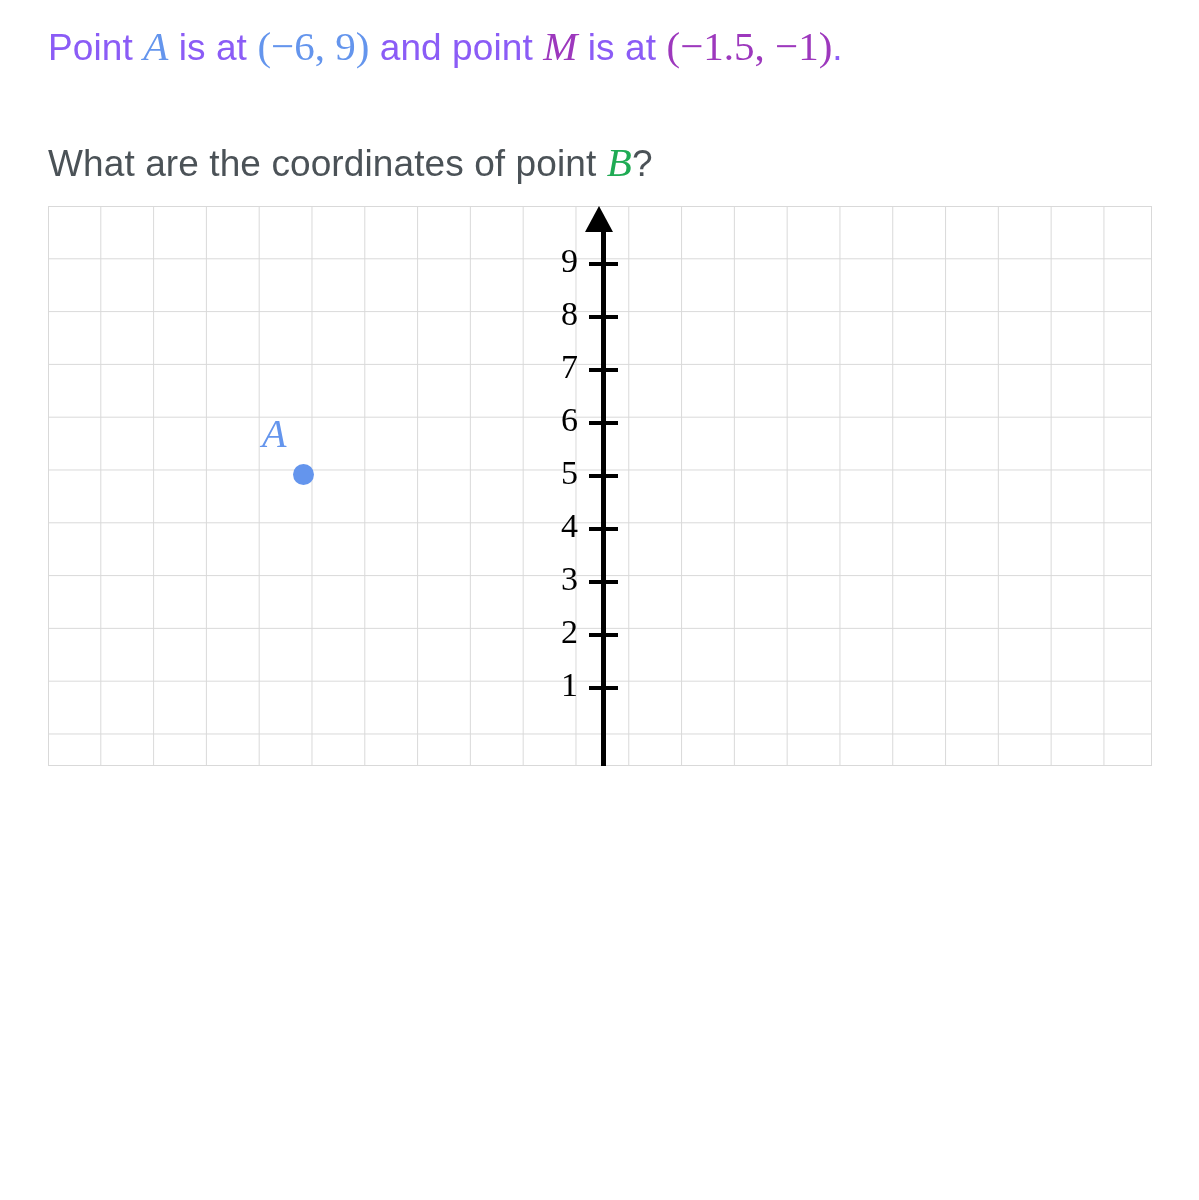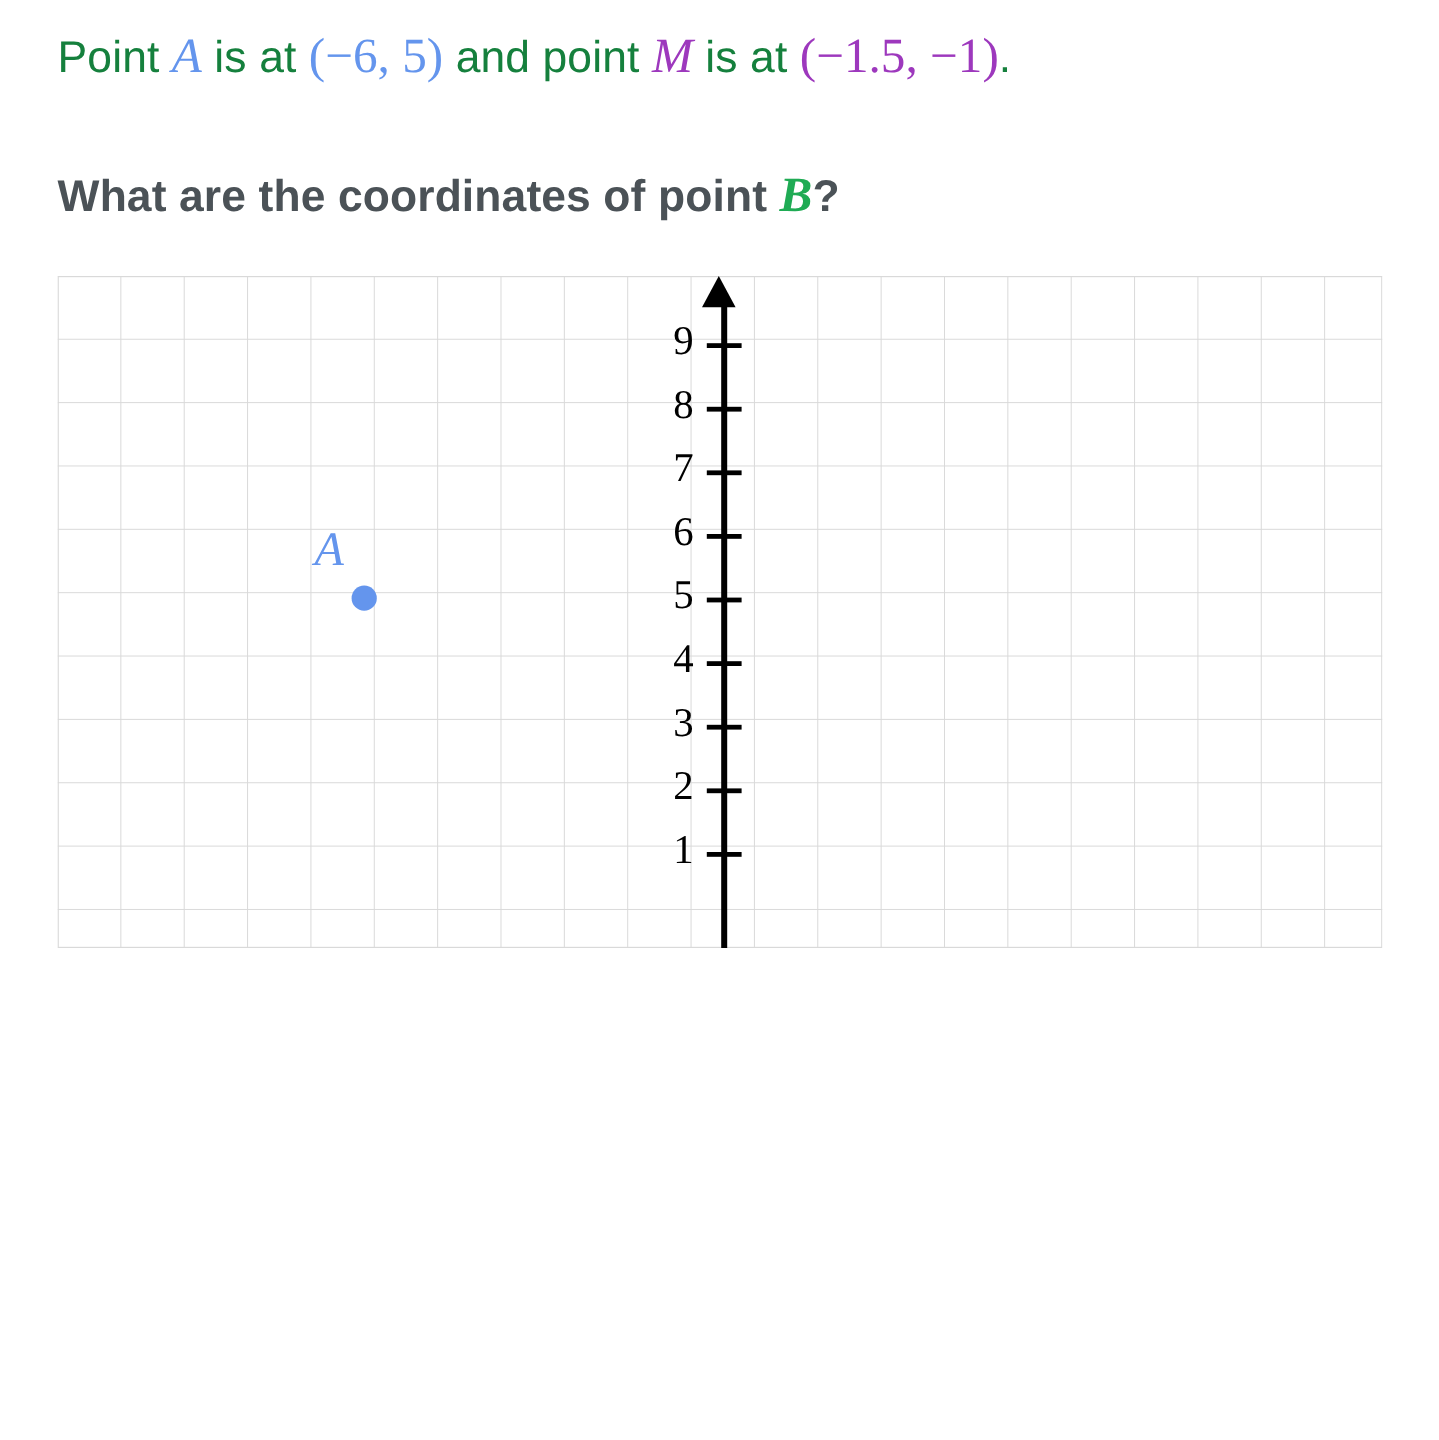--- a/index.html
+++ b/index.html
@@ -19,35 +19,35 @@
     position: relative;
     width: 1199px;
     height: 1200px;
     box-sizing: border-box;
     padding: 18px 48px 0 48px;
   }
 
   .prompt-line {
     font-size: 37px;
     line-height: 1.62;
-    color: #15803d;
+    color: #8b5cf6;
     letter-spacing: 0.1px;
   }
   .prompt-block {
     margin-bottom: 60px;
   }
   .prompt-block.second {
     margin-bottom: 60px;
   }
   .question {
     font-size: 37px;
-    font-weight: bold;
+    font-weight: normal;
     color: #4b5257;
     letter-spacing: 0.1px;
-    margin-bottom: 44px;
+    margin-bottom: 20px;
   }
 
   .mathvar {
     font-family: "Liberation Serif", serif;
     font-style: italic;
     font-size: 41px;
   }
   .mathnum {
     font-family: "Liberation Serif", serif;
     font-size: 41px;
@@ -127,21 +127,21 @@
     font-size: 40px;
     color: #6495ed;
   }
 </style>
 </head>
 <body>
 
 <div class="page">
 
   <div class="prompt-block">
-    <span class="prompt-line">Point </span><span class="mathvar c-blue">A</span><span class="prompt-line"> is at </span><span class="mathnum c-blue">(−6, 5)</span><span class="prompt-line"> and point </span><span class="mathvar c-purple">M</span><span class="prompt-line"> is at </span><span class="mathnum c-purple">(−1.5, −1)</span><span class="prompt-line">.</span>
+    <span class="prompt-line">Point </span><span class="mathvar c-blue">A</span><span class="prompt-line"> is at </span><span class="mathnum c-blue">(−6, 9)</span><span class="prompt-line"> and point </span><span class="mathvar c-purple">M</span><span class="prompt-line"> is at </span><span class="mathnum c-purple">(−1.5, −1)</span><span class="prompt-line">.</span>
   </div>
 
 
   <div class="question">
     <span>What are the coordinates of point </span><span class="mathvar c-green">B</span><span>?</span>
   </div>
 
   <div class="graph-wrap">
     <div class="grid"></div>
     <div class="grid-border"></div>

